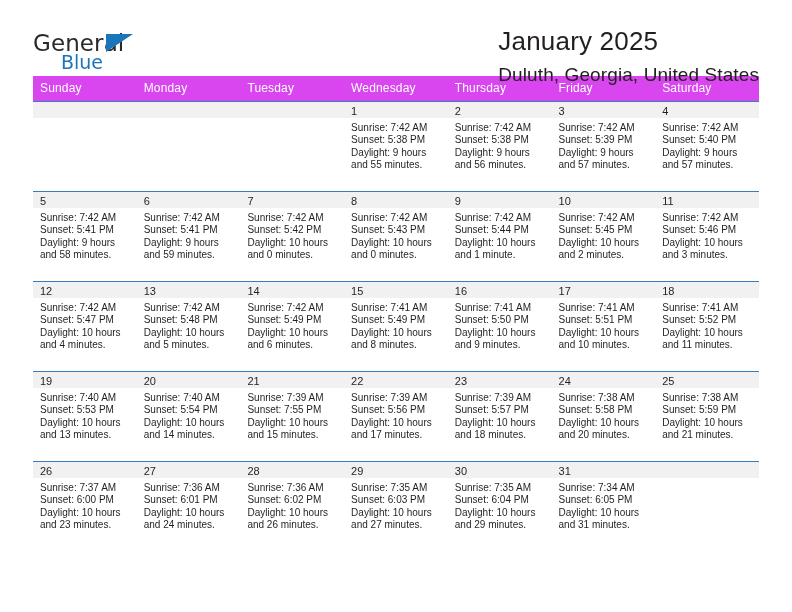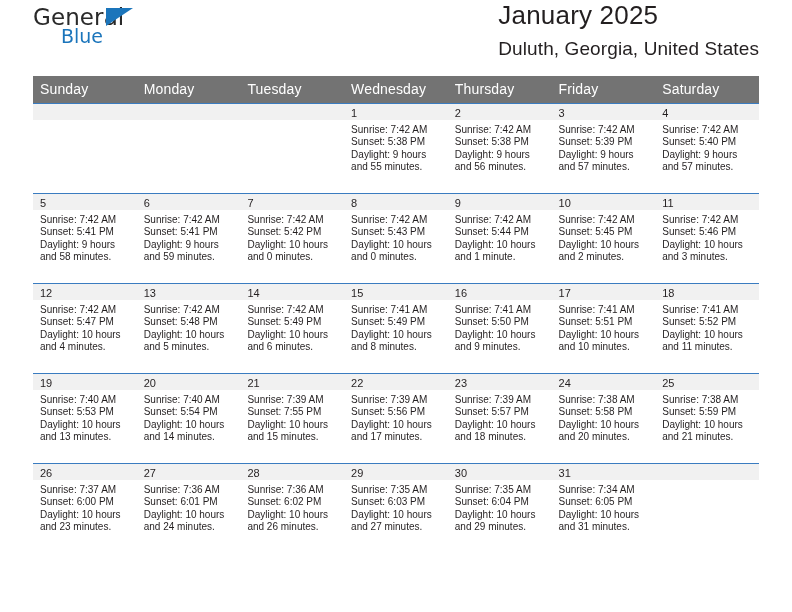--- a/index.html
+++ b/index.html
@@ -20,20 +20,21 @@
     height: 612px;
     box-sizing: border-box;
     padding: 0 33px;
   }
 
   
   .topbar {
     display: flex;
     justify-content: space-between;
     align-items: flex-start;
+    padding-top: 26px;
     height: 72px;
     box-sizing: border-box;
   }
   .logo {
     position: relative;
     width: 118px;
     height: 48px;
     line-height: 1;
     user-select: none;
   }
@@ -84,23 +85,23 @@
   }
 
   
   .calendar {
     width: 726px;
     border-collapse: collapse;
     table-layout: fixed;
     margin-top: 4px;
   }
   .calendar th {
-    background: #737373;
+    background: #d946ef;
     color: #ffffff;
-    font-size: 14px;
+    font-size: 12px;
     font-weight: normal;
     text-align: left;
     padding: 5px 0 6px 7px;
     letter-spacing: .15px;
     border: none;
   }
   .calendar td {
     vertical-align: top;
     padding: 0;
     border-top: 1px solid #3a7cc0;

